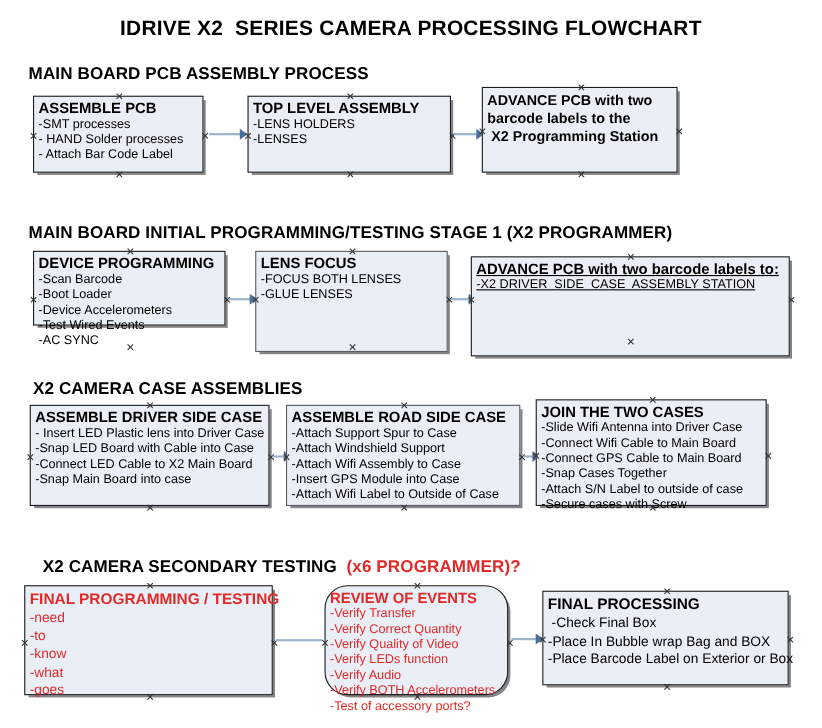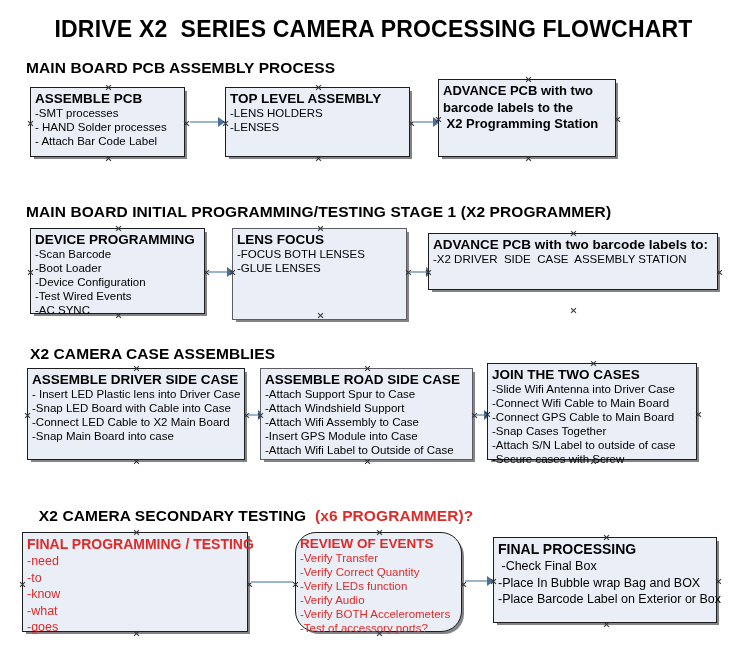--- a/index.html
+++ b/index.html
@@ -17,21 +17,21 @@
     -webkit-font-smoothing: antialiased;
   }
 
   
   .doc-title {
     position: absolute;
     left: 0;
     top: 16px;
     width: 747px;
     text-align: center;
-    font-size: 23px;
+    font-size: 19px;
     font-weight: bold;
     letter-spacing: 0.2px;
     white-space: pre;
   }
   .section-title {
     position: absolute;
     font-size: 15.5px;
     font-weight: bold;
     white-space: pre;
     letter-spacing: 0.1px;
@@ -161,25 +161,25 @@
   <div class="box-head-line">barcode labels to the</div>
   <div class="box-head-line"> X2 Programming Station</div>
   <span class="handle" style="left:86px; top:-4px;"></span>
   <span class="handle" style="left:86px; top:75px;"></span>
   <span class="handle" style="left:-4px; top:36px;"></span>
   <span class="handle" style="left:175px; top:36px;"></span>
 </div>
 
 <div class="section-title" style="left:26px; top:203px;">MAIN BOARD INITIAL PROGRAMMING/TESTING STAGE 1 (X2 PROGRAMMER)</div>
 
-<div class="flow-box" style="left:30px; top:228px; width:175px; height:86px;">
+<div class="flow-box" style="left:30px; top:228px; width:175px; height:68px;">
   <div class="box-title">DEVICE PROGRAMMING</div>
   <div class="box-line">-Scan Barcode</div>
   <div class="box-line">-Boot Loader</div>
-  <div class="box-line">-Device Configuration</div>
+  <div class="box-line">-Device Accelerometers</div>
   <div class="box-line">-Test Wired Events</div>
   <div class="box-line">-AC SYNC</div>
   <span class="handle" style="left:84px; top:-4px;"></span>
   <span class="handle" style="left:84px; top:83px;"></span>
   <span class="handle" style="left:-4px; top:40px;"></span>
   <span class="handle" style="left:172px; top:40px;"></span>
 </div>
 
 <div class="arrow" style="left:208px; top:271px; width:22px;"></div>
 <div class="arrow-head" style="left:227px; top:267px;"></div>
@@ -190,21 +190,21 @@
   <div class="box-line">-GLUE LENSES</div>
   <span class="handle" style="left:84px; top:-4px;"></span>
   <span class="handle" style="left:84px; top:83px;"></span>
   <span class="handle" style="left:-4px; top:40px;"></span>
   <span class="handle" style="left:172px; top:40px;"></span>
 </div>
 
 <div class="arrow" style="left:410px; top:271px; width:20px;"></div>
 <div class="arrow-head" style="left:426px; top:267px;"></div>
 
-<div class="flow-box" style="left:428px; top:233px; width:290px; height:57px;">
+<div class="flow-box" style="left:428px; top:233px; width:290px; height:91px;text-decoration:underline;">
   <div class="box-title">ADVANCE PCB with two barcode labels to:</div>
   <div class="box-line">-X2 DRIVER  SIDE  CASE  ASSEMBLY STATION</div>
   <span class="handle" style="left:141px; top:-4px;"></span>
   <span class="handle" style="left:141px; top:73px;"></span>
   <span class="handle" style="left:-4px; top:35px;"></span>
   <span class="handle" style="left:287px; top:35px;"></span>
 </div>
 
 <div class="section-title" style="left:30px; top:345px;">X2 CAMERA CASE ASSEMBLIES</div>
 
@@ -269,20 +269,21 @@
   <span class="handle" style="left:-4px; top:48px;"></span>
   <span class="handle" style="left:223px; top:48px;"></span>
 </div>
 
 <div class="stub" style="left:251px; top:581px; width:42px;"></div>
 
 <div class="flow-box red" style="left:295px; top:532px; width:167px; height:100px;border-radius:21px;">
   <div class="box-title">REVIEW OF EVENTS</div>
   <div class="box-line">-Verify Transfer</div>
   <div class="box-line">-Verify Correct Quantity</div>
+  <div class="box-line">-Verify Quality of Video</div>
   <div class="box-line">-Verify LEDs function</div>
   <div class="box-line">-Verify Audio</div>
   <div class="box-line">-Verify BOTH Accelerometers</div>
   <div class="box-line">-Test of accessory ports?</div>
   <span class="handle" style="left:80px; top:-4px;"></span>
   <span class="handle" style="left:80px; top:97px;"></span>
   <span class="handle" style="left:-4px; top:48px;"></span>
   <span class="handle" style="left:164px; top:48px;"></span>
 </div>
 

